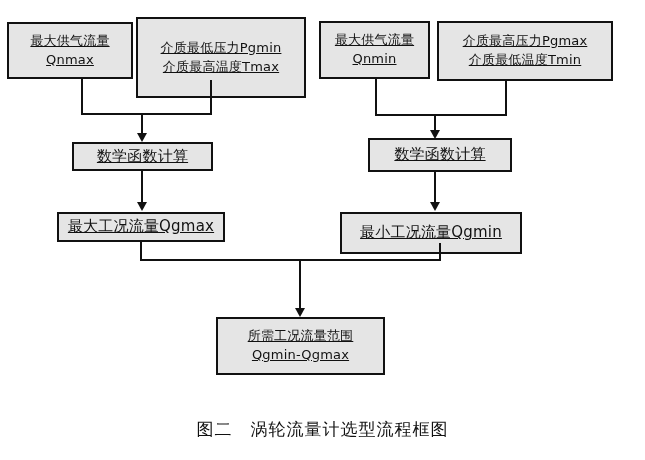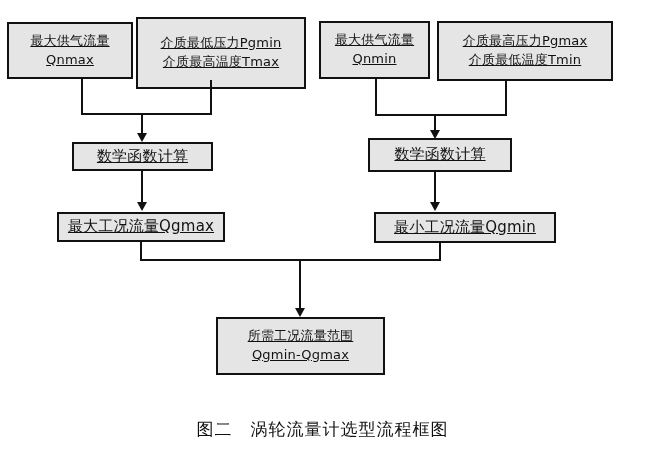--- a/index.html
+++ b/index.html
@@ -70,21 +70,21 @@
 </head>
 <body>
 
 <div id="page">
 
   <div class="node" style="left:7px; top:22px; width:126px; height:57px;">
     <span class="line">最大供气流量</span>
     <span class="line">Qnmax</span>
   </div>
 
-  <div class="node" style="left:136px; top:17px; width:170px; height:72px;">
+  <div class="node" style="left:136px; top:17px; width:170px; height:81px;">
     <span class="line">介质最低压力Pgmin</span>
     <span class="line">介质最高温度Tmax</span>
   </div>
 
   <div class="node" style="left:319px; top:21px; width:111px; height:58px;">
     <span class="line">最大供气流量</span>
     <span class="line">Qnmin</span>
   </div>
 
   <div class="node" style="left:415px; top:21px; width:176px; height:60px;margin-left:22px;">
@@ -115,21 +115,21 @@
   <div class="vline" style="left:141px; top:171px; height:32px;"></div>
   <div class="arrowhead" style="left:137px; top:202px;"></div>
 
   <div class="vline" style="left:434px; top:172px; height:31px;"></div>
   <div class="arrowhead" style="left:430px; top:202px;"></div>
 
   <div class="node one-line" style="left:57px; top:212px; width:168px; height:30px;">
     <span class="line">最大工况流量Qgmax</span>
   </div>
 
-  <div class="node one-line" style="left:374px; top:212px; width:182px; height:31px;">
+  <div class="node one-line" style="left:340px; top:212px; width:182px; height:42px;">
     <span class="line">最小工况流量Qgmin</span>
   </div>
 
   <div class="vline" style="left:140px; top:242px; height:19px;"></div>
   <div class="vline" style="left:439px; top:243px; height:18px;"></div>
   <div class="hline" style="left:140px; top:259px; width:301px;"></div>
   <div class="vline" style="left:299px; top:259px; height:50px;"></div>
   <div class="arrowhead" style="left:295px; top:308px;"></div>
 
   <div class="node" style="left:216px; top:317px; width:169px; height:58px;">

